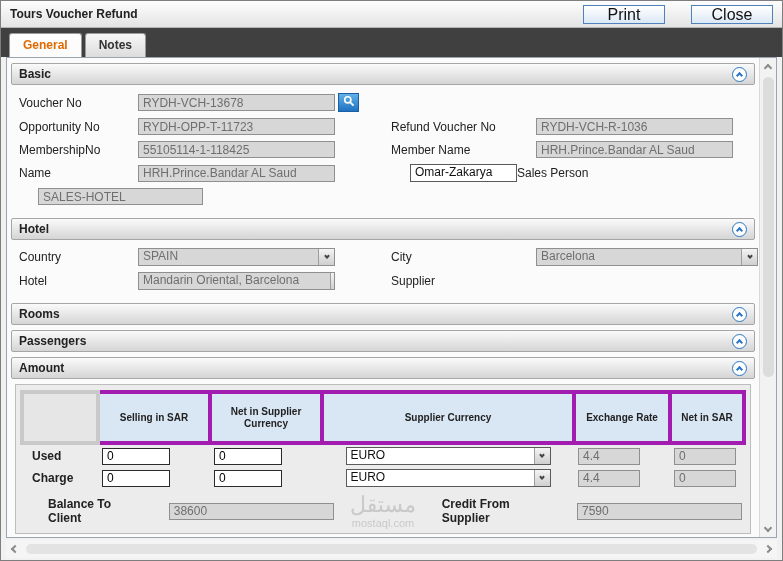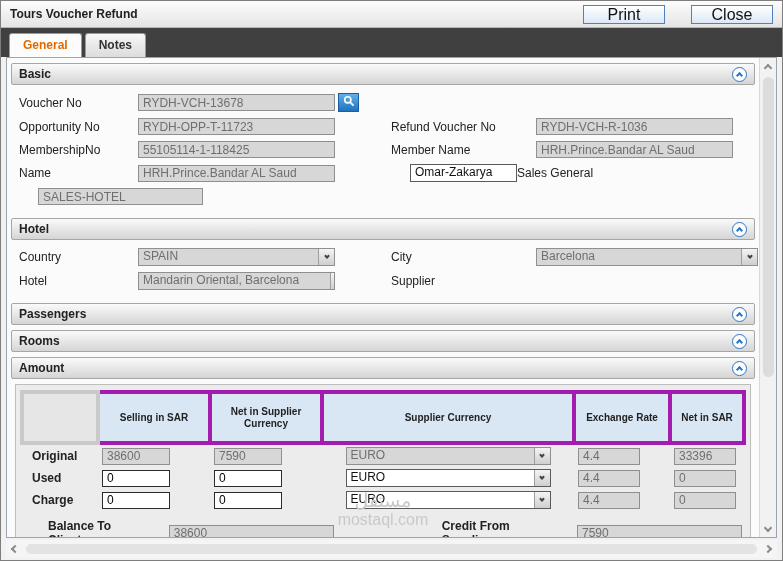--- a/index.html
+++ b/index.html
@@ -188,22 +188,22 @@
   .hscroll .thumb {
     height: 10px; flex: 1 1 auto; margin: 0 2px;
     background: #e3e3e3; border-radius: 5px; cursor: grab;
   }
   
   .watermark {
     position: absolute; left: 0; right: 17px; bottom: 8px;
     text-align: center; color: #c9c9c9;
     pointer-events: none; line-height: 1.1;
   }
-  .watermark .ar { font-size: 19px; }
-  .watermark .en { font-size: 16px; }
+  .watermark .ar { font-size: 22px; }
+  .watermark .en { font-size: 11px; }
 </style>
 </head>
 <body>
 
 <div class="window">
 
   <div class="titlebar">
     <span class="title">Tours Voucher Refund</span>
     <div class="titlebar-buttons">
       <button class="btn">Print</button>
@@ -264,21 +264,21 @@
             </div>
           <div class="fwrap">
             <div class="select enabled">
               <span>Omar-Zakarya</span>
               <span class="sel-arrow">
                   <span class="chev"></span>
                 </span>
             </div>
           </div>
 
-          <div class="flabel">Sales General</div>
+          <div class="flabel">Sales Person</div>
           <div class="fwrap">
               <input class="input" value="SALES-HOTEL" style="">
             </div>
           <div></div>
             <div></div>
         </div>
       </div>
 
       <div class="section">
         <div class="section-header">
@@ -315,30 +315,30 @@
                   <span class="chev"></span>
                 </span>
             </div>
           </div>
           <div class="flabel">Supplier</div>
         </div>
       </div>
 
       <div class="section">
         <div class="section-header">
+          <span class="section-title">Rooms</span>
+          <span class="toggle">
+              <span class="chev up"></span>
+            </span>
+        </div>
+      </div>
+
+      <div class="section">
+        <div class="section-header">
           <span class="section-title">Passengers</span>
-          <span class="toggle">
-              <span class="chev up"></span>
-            </span>
-        </div>
-      </div>
-
-      <div class="section">
-        <div class="section-header">
-          <span class="section-title">Rooms</span>
           <span class="toggle">
               <span class="chev up"></span>
             </span>
         </div>
       </div>
 
       <div class="section">
         <div class="section-header">
           <span class="section-title">Amount</span>
           <span class="toggle">
@@ -351,35 +351,20 @@
               <tr>
                 <th class="empty" style="width:76px"></th>
                 <th style="width:112px">Selling in SAR</th>
                 <th style="width:112px">Net in Supplier Currency</th>
                 <th style="width:252px">Supplier Currency</th>
                 <th style="width:96px">Exchange Rate</th>
                 <th>Net in SAR</th>
               </tr>
             </thead>
             <tbody>
-              <tr>
-                <td class="rowlabel">Original</td>
-                <td><input class="input tin" value="38600" style=""></td>
-                <td><input class="input tin" value="7590" style=""></td>
-                <td>
-                  <div class="select cur-select">
-                    <span>EURO</span>
-                    <span class="sel-arrow">
-                        <span class="chev"></span>
-                      </span>
-                  </div>
-                </td>
-                <td><input class="input sin" value="4.4" style=""></td>
-                <td><input class="input sin" value="33396" style=""></td>
-              </tr>
               <tr>
                 <td class="rowlabel">Used</td>
                 <td><input class="input tin enabled" value="0" style=""></td>
                 <td><input class="input tin enabled" value="0" style=""></td>
                 <td>
                   <div class="select enabled cur-select">
                     <span>EURO</span>
                     <span class="sel-arrow">
                         <span class="chev"></span>
                       </span>

